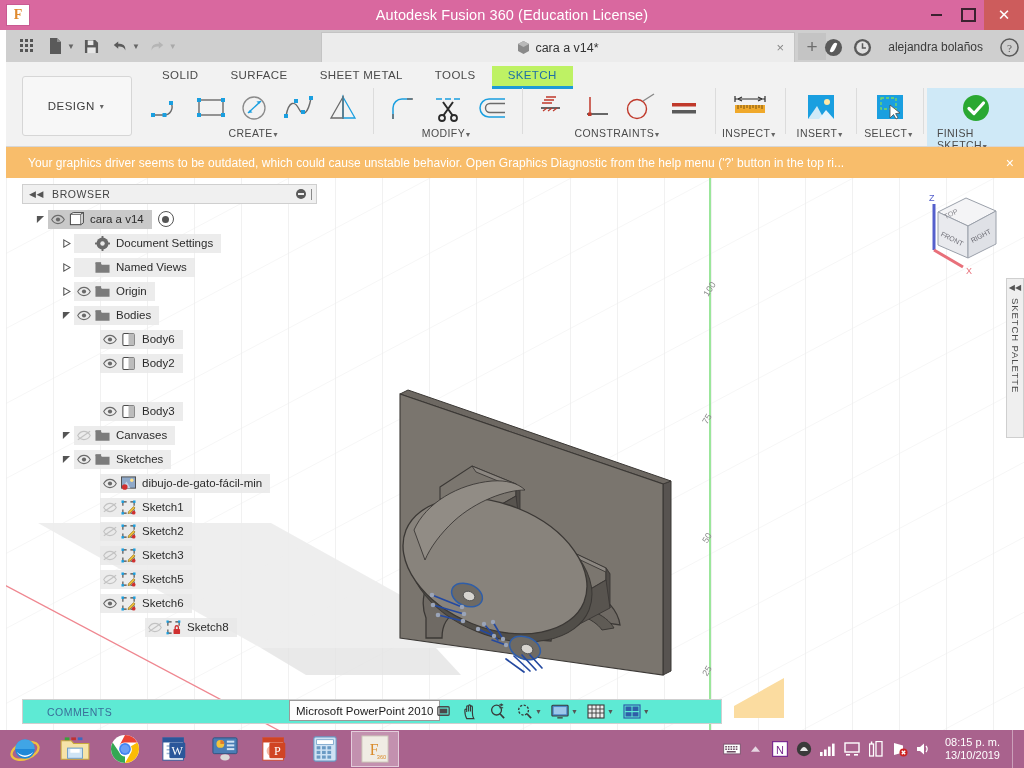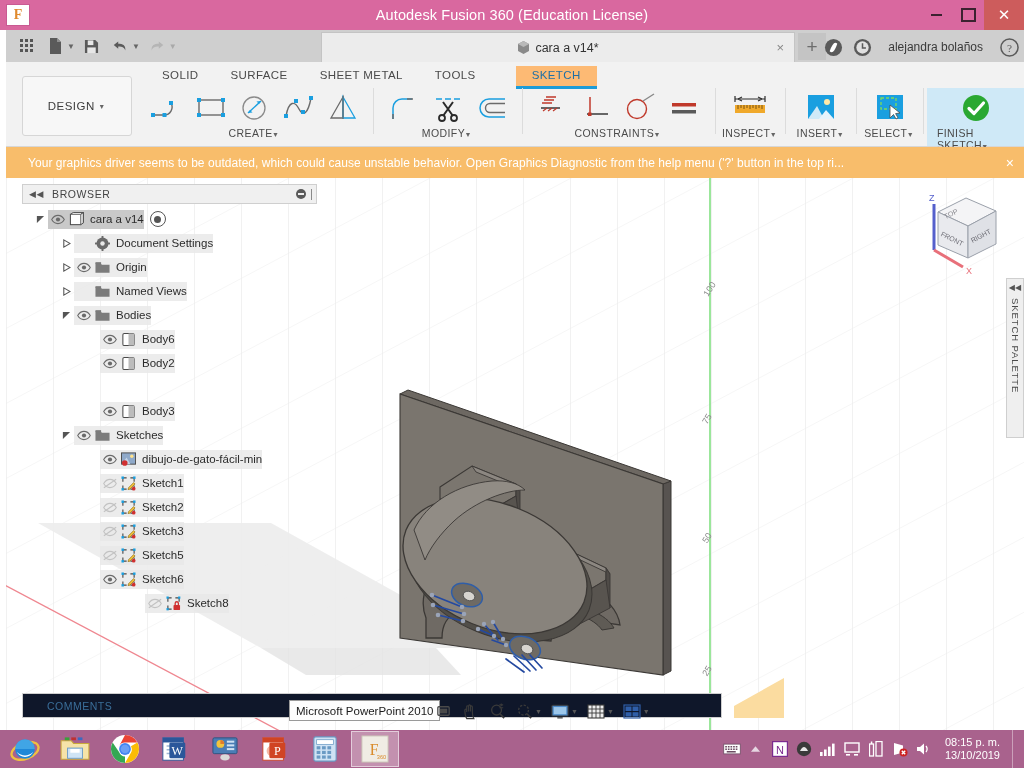--- a/index.html
+++ b/index.html
@@ -76,23 +76,22 @@
   .ribbon {
     position: absolute; left: 6px; top: 62px; width: 1018px; height: 85px;
     background: #f2f2f2; border-bottom: 1px solid #d7d7d7;
   }
   .tabs { position: absolute; left: 140px; top: 4px; display: flex; gap: 0; }
   .tab {
     padding: 3px 16px 5px 16px; font-size: 11.5px; color: #4a4a4a;
     letter-spacing: .4px;
   }
   .tab.active {
-    background: #fdba74; color: #1f6fa5; border-bottom: 3px solid #1d9bd7;
+    background: #bef264; color: #1f6fa5; border-bottom: 3px solid #1d9bd7;
     font-weight: normal;
-    margin-left: 24px;
   }
   .design-btn {
     position: absolute; left: 16px; top: 14px; width: 110px; height: 60px;
     background: #f7f7f7; border: 1px solid #d6d6d6; border-radius: 3px;
     display: flex; align-items: center; justify-content: center;
     font-size: 11.5px; color: #3c3c3c; letter-spacing: .5px;
   }
   .groups {
     position: absolute; left: 134px; top: 26px; height: 58px;
     display: flex; align-items: flex-start;
@@ -136,21 +135,21 @@
     letter-spacing: .6px;
   }
   .bh-collapse { margin: 0 8px 0 6px; font-size: 9px; color:#555; }
   .bh-right { margin-left: auto; display:flex; align-items:center; gap:5px; padding-right:4px; }
   .bh-dot { width:10px; height:10px; border-radius:50%; background:#5a5a5a; display:flex; align-items:center; justify-content:center;}
   .bh-dot::after { content:""; width:6px; height:1.5px; background:#f0f0f0; }
   .bh-bar { width:1px; height:11px; background:#8a8a8a; }
 
   .tree { margin-top: 3px; }
   .node { display: flex; align-items: center; height: 24px; font-size: 11.5px; color: #2b2b2b; }
-  .node .hit { display:flex; align-items:center; height: 19px; background: rgba(232,232,232,0.82); padding-right: 0; }
+  .node .hit { display:flex; align-items:center; height: 19px; background: rgba(232,232,232,0.82); padding-right: 8px; }
   .node.root .hit { background: #c9c9c9; }
   .arrow { width: 16px; height: 19px; display:flex; align-items:center; justify-content:center; }
   .eye { width: 19px; height: 19px; display:flex; align-items:center; justify-content:center; }
   .nicon { width: 19px; height: 19px; display:flex; align-items:center; justify-content:center; margin-right:4px; }
   .nlabel { white-space: nowrap; }
   .root-dot { width: 16px; height:16px; border:1.5px solid #555; border-radius:50%; display:flex; align-items:center; justify-content:center; margin-left:6px; }
   .root-dot::after { content:""; width:7px; height:7px; border-radius:50%; background:#555; }
 
   
   .viewcube { position: absolute; right: 18px; top: 10px; width: 90px; height: 95px; }
@@ -161,22 +160,22 @@
     background: #efefef; border: 1px solid #cfcfcf;
     display: flex; flex-direction: column; align-items: center; padding-top: 4px;
   }
   .sp-text {
     writing-mode: vertical-rl; font-size: 9.5px; color: #4a4a4a;
     letter-spacing: .9px; margin-top: 6px;
   }
 
   
   .bottombar {
-    position: absolute; left: 16px; bottom: 12px; width: 700px; height: 25px;
-    background: #0f172a; border: 1px solid #cfcfcf; display: flex; align-items: center;
+    position: absolute; left: 16px; bottom: 6px; width: 700px; height: 25px;
+    background: #5eead4; border: 1px solid #cfcfcf; display: flex; align-items: center;
   }
   .comments { font-size: 10.5px; color: #3a6e99; margin-left: 24px; letter-spacing: .5px; }
   .navbar {
     position: absolute; left: 425px; bottom: 6px; height: 25px;
     display: flex; align-items: center; gap: 3px;
   }
   .nav-ico { width: 24px; height: 24px; display:flex; align-items:center; justify-content:center; color:#4a4a4a; }
   .nav-caret { font-size: 7px; color:#555; margin-left:-4px; margin-right:3px; }
   .tooltip {
     position: absolute; left: 283px; bottom: 9px; height: 21px;
@@ -687,50 +686,50 @@
               <span class="nlabel">Document Settings</span>
             </span>
           </div>
           <div class="node" style="padding-left: 36px;">
             <span class="arrow">
               <svg width="9" height="9" viewBox="0 0 10 10">
                 <path d="M2 1 L9 5 L2 9 Z" fill="none" stroke="#555" stroke-width="1.2"></path>
               </svg>
             </span>
             <span class="hit">
-              <span class="eye">
-                <svg width="14" height="11" viewBox="0 0 16 11">
-                  <path d="M8 0.8C3.5 0.8 0.8 5.5 0.8 5.5S3.5 10.2 8 10.2 15.2 5.5 15.2 5.5 12.5 0.8 8 0.8z" fill="none" stroke="#6a6a6a" stroke-width="1.2"></path>
-                  <circle cx="8" cy="5.5" r="2.4" fill="#6a6a6a"></circle>
-                </svg>
-              </span>
+              <span class="eye"></span>
               <span class="nicon">
                 <svg width="15" height="13" viewBox="0 0 16 13">
                   <path d="M0.5 2 L6 2 L7.3 3.6 L15.5 3.6 L15.5 12 L0.5 12 Z" fill="#7b7b7b"></path>
                   <rect x="0.5" y="0.8" width="6" height="2" fill="#7b7b7b"></rect>
                 </svg>
               </span>
-              <span class="nlabel">Origin</span>
+              <span class="nlabel">Named Views</span>
             </span>
           </div>
           <div class="node" style="padding-left: 36px;">
             <span class="arrow">
               <svg width="9" height="9" viewBox="0 0 10 10">
                 <path d="M2 1 L9 5 L2 9 Z" fill="none" stroke="#555" stroke-width="1.2"></path>
               </svg>
             </span>
             <span class="hit">
-              <span class="eye"></span>
+              <span class="eye">
+                <svg width="14" height="11" viewBox="0 0 16 11">
+                  <path d="M8 0.8C3.5 0.8 0.8 5.5 0.8 5.5S3.5 10.2 8 10.2 15.2 5.5 15.2 5.5 12.5 0.8 8 0.8z" fill="none" stroke="#6a6a6a" stroke-width="1.2"></path>
+                  <circle cx="8" cy="5.5" r="2.4" fill="#6a6a6a"></circle>
+                </svg>
+              </span>
               <span class="nicon">
                 <svg width="15" height="13" viewBox="0 0 16 13">
                   <path d="M0.5 2 L6 2 L7.3 3.6 L15.5 3.6 L15.5 12 L0.5 12 Z" fill="#7b7b7b"></path>
                   <rect x="0.5" y="0.8" width="6" height="2" fill="#7b7b7b"></rect>
                 </svg>
               </span>
-              <span class="nlabel">Named Views</span>
+              <span class="nlabel">Origin</span>
             </span>
           </div>
           <div class="node" style="padding-left: 36px;">
             <span class="arrow">
               <svg width="9" height="9" viewBox="0 0 10 10">
                 <path d="M1 1 L9 1 L1 9 Z" fill="#555"></path>
               </svg>
             </span>
             <span class="hit">
               <span class="eye">
@@ -793,20 +792,42 @@
                   <circle cx="8" cy="5.5" r="2.4" fill="#6a6a6a"></circle>
                 </svg>
               </span>
               <span class="nicon">
                 <svg width="15" height="15" viewBox="0 0 16 16">
                   <rect x="2" y="1.5" width="12" height="13" rx="1.5" fill="#fff" stroke="#4a4a4a" stroke-width="1.1"></rect>
                   <path d="M8 1.5 L8 14.5 L13 14.5 Q14 14.5 14 13.5 L14 2.5 Q14 1.5 13 1.5 Z" fill="#bcbcbc"></path>
                 </svg>
               </span>
               <span class="nlabel">Body3</span>
+            </span>
+          </div>
+          <div class="node" style="padding-left: 36px;">
+            <span class="arrow">
+              <svg width="9" height="9" viewBox="0 0 10 10">
+                <path d="M1 1 L9 1 L1 9 Z" fill="#555"></path>
+              </svg>
+            </span>
+            <span class="hit">
+              <span class="eye">
+                <svg width="14" height="11" viewBox="0 0 16 11">
+                  <path d="M8 0.8C3.5 0.8 0.8 5.5 0.8 5.5S3.5 10.2 8 10.2 15.2 5.5 15.2 5.5 12.5 0.8 8 0.8z" fill="none" stroke="#c2c2c2" stroke-width="1.2"></path>
+                  <path d="M1 10.4 L15 0.6" stroke="#c2c2c2" stroke-width="1.3"></path>
+                </svg>
+              </span>
+              <span class="nicon">
+                <svg width="15" height="13" viewBox="0 0 16 13">
+                  <path d="M0.5 2 L6 2 L7.3 3.6 L15.5 3.6 L15.5 12 L0.5 12 Z" fill="#7b7b7b"></path>
+                  <rect x="0.5" y="0.8" width="6" height="2" fill="#7b7b7b"></rect>
+                </svg>
+              </span>
+              <span class="nlabel">Canvases</span>
             </span>
           </div>
           <div class="node" style="padding-left: 36px;">
             <span class="arrow">
               <svg width="9" height="9" viewBox="0 0 10 10">
                 <path d="M1 1 L9 1 L1 9 Z" fill="#555"></path>
               </svg>
             </span>
             <span class="hit">
               <span class="eye">

